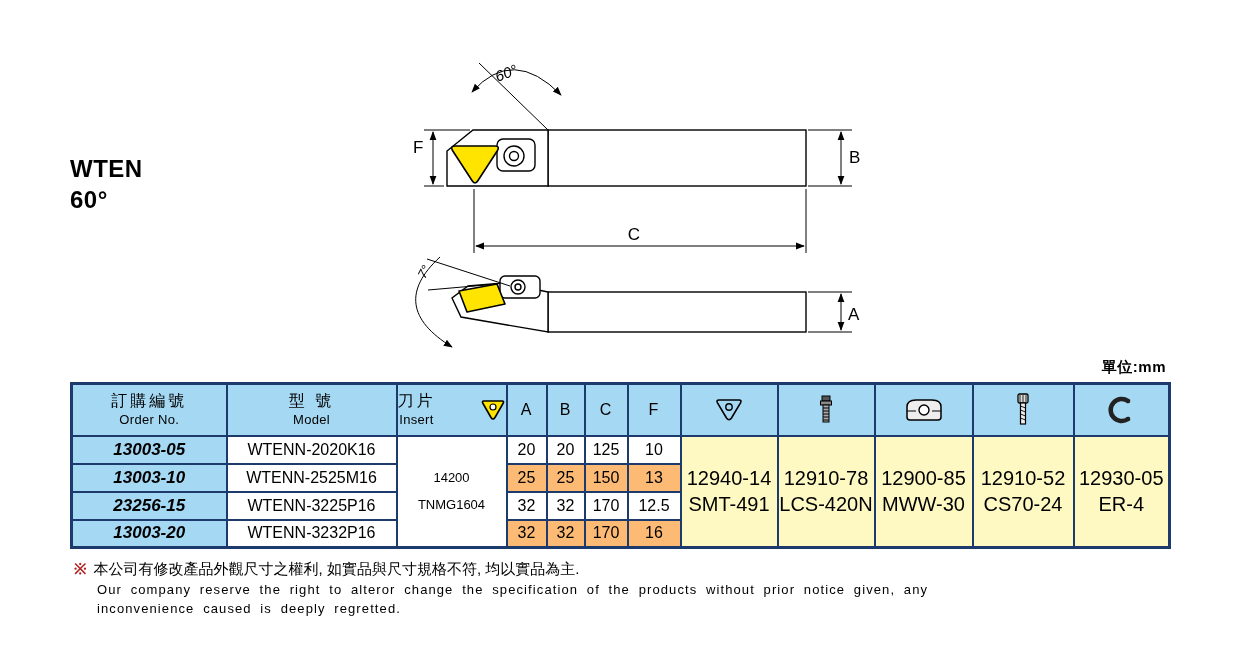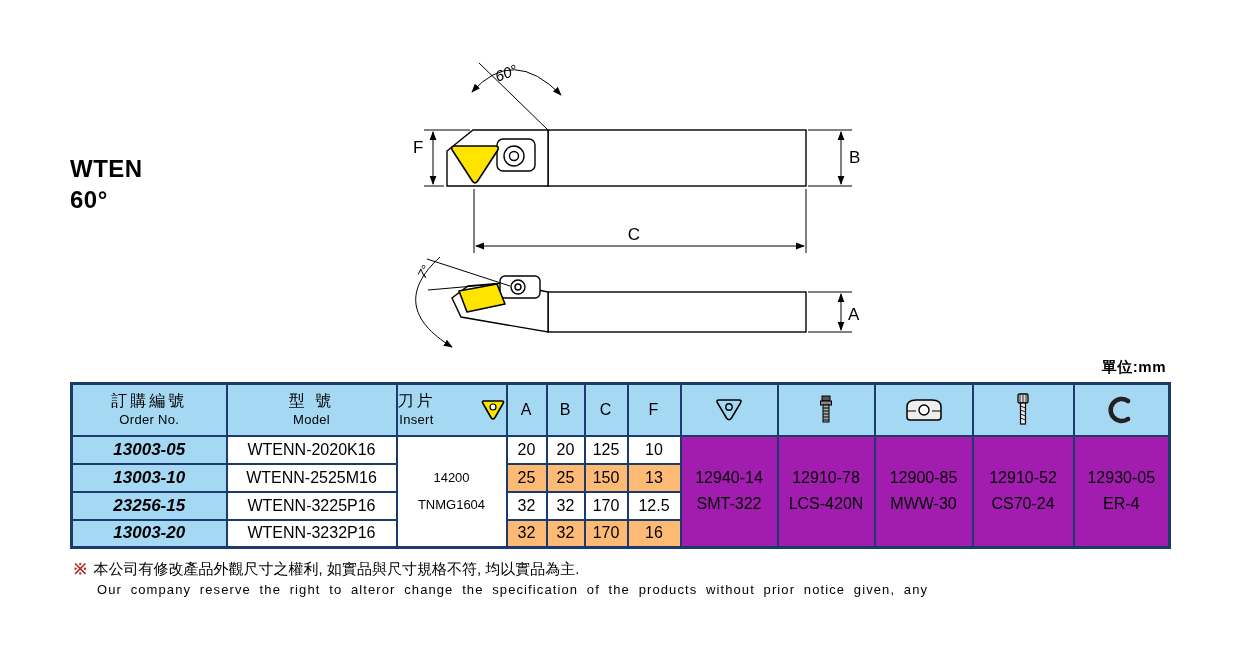--- a/index.html
+++ b/index.html
@@ -23,21 +23,21 @@
   .spec th{background:#A5D8F3;font-weight:normal;}
   .th-zh{font-size:16px;letter-spacing:3px;line-height:21px;}
   .th-en{font-size:13px;letter-spacing:.3px;line-height:18px;}
   th.c-letter{font-size:16px;letter-spacing:1px;}
   td.order{background:#A5D8F3;font-weight:bold;font-style:italic;font-size:17px;}
   td.model{background:#fff;font-size:16px;}
   td.num{background:#fff;font-size:16px;}
   tr.alt td.num{background:#fdba74;}
   td.insertcell{background:#fff;font-size:13px;}
   td.insertcell .l{line-height:27px;}
-  td.part{background:#a21caf;font-size:16px;}
+  td.part{background:#fef9c3;font-size:20px;}
   td.part .l{line-height:26px;}
   .insert-head{display:flex;align-items:center;justify-content:space-between;gap:8px;}
   .icon-wrap{display:flex;align-items:center;justify-content:center;}
 
   .footer{position:absolute;left:74px;top:559px;width:1110px;}
   .f1{font-size:15px;line-height:20px;}
   .f1 .marker{color:#B22222;margin-right:7px;font-weight:bold;}
   .f-en{font-size:13px;letter-spacing:1.1px;word-spacing:4px;margin-left:23px;margin-top:3px;line-height:16px;}
 </style>
 </head>
@@ -216,21 +216,21 @@
       <td class="insertcell" rowspan="4">
         <div class="l">14200</div>
         <div class="l">TNMG1604</div>
       </td>
       <td class="num">20</td>
       <td class="num">20</td>
       <td class="num">125</td>
       <td class="num">10</td>
       <td class="part" rowspan="4">
         <div class="l">12940-14</div>
-        <div class="l">SMT-322</div>
+        <div class="l">SMT-491</div>
       </td>
       <td class="part" rowspan="4">
         <div class="l">12910-78</div>
         <div class="l">LCS-420N</div>
       </td>
       <td class="part" rowspan="4">
         <div class="l">12900-85</div>
         <div class="l">MWW-30</div>
       </td>
       <td class="part" rowspan="4">
@@ -267,13 +267,14 @@
       <td class="num">16</td>
     </tr>
   </tbody>
 </table>
 
 <div class="footer">
   <div class="f1">
     <span class="marker">※</span><span>本公司有修改產品外觀尺寸之權利, 如實品與尺寸規格不符, 均以實品為主.</span>
   </div>
   <div class="f-en">Our company reserve the right to alteror change the specification of the products without prior notice given, any</div>
+  <div class="f-en">inconvenience caused is deeply regretted.</div>
 </div>
 
 </body></html>

